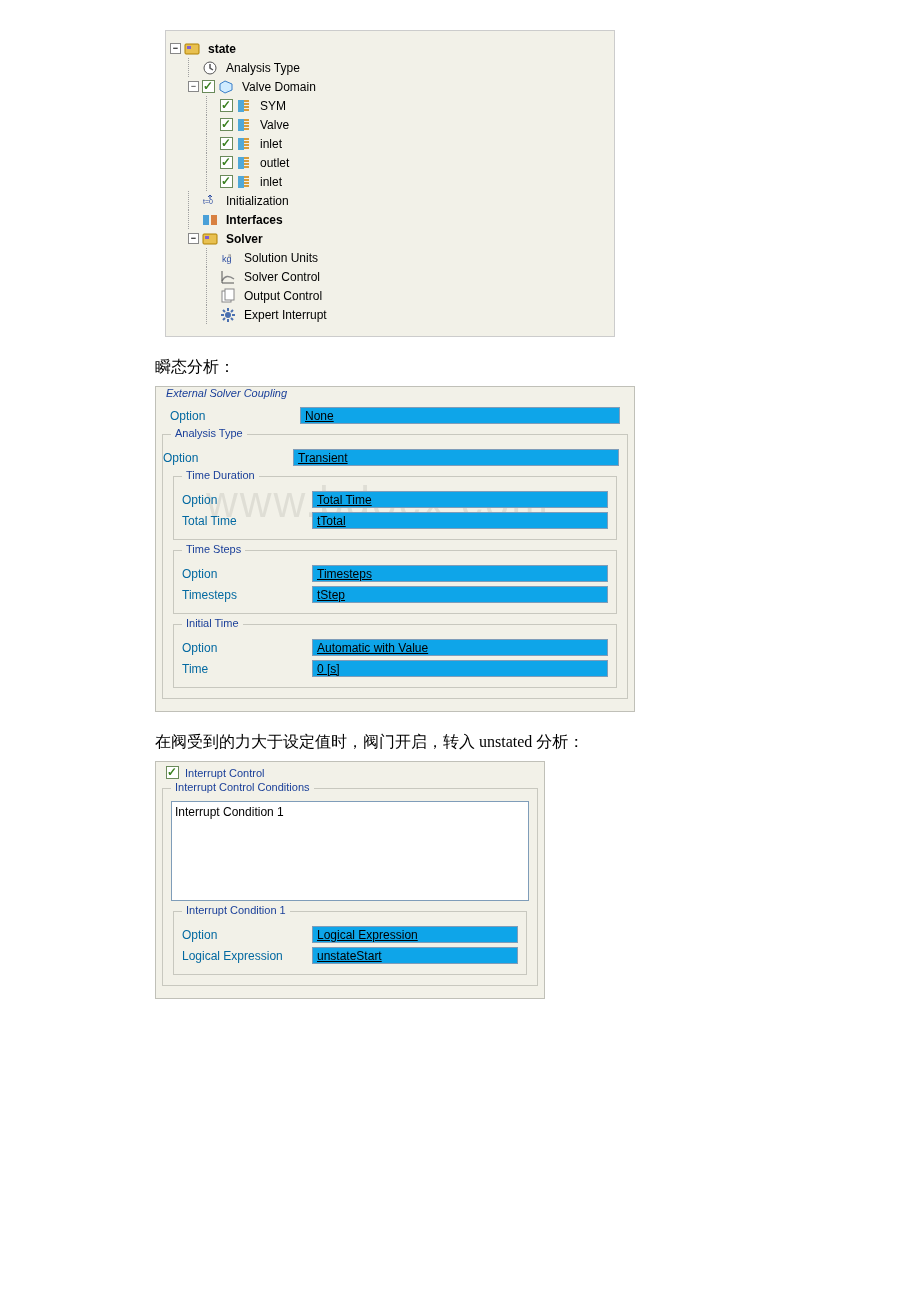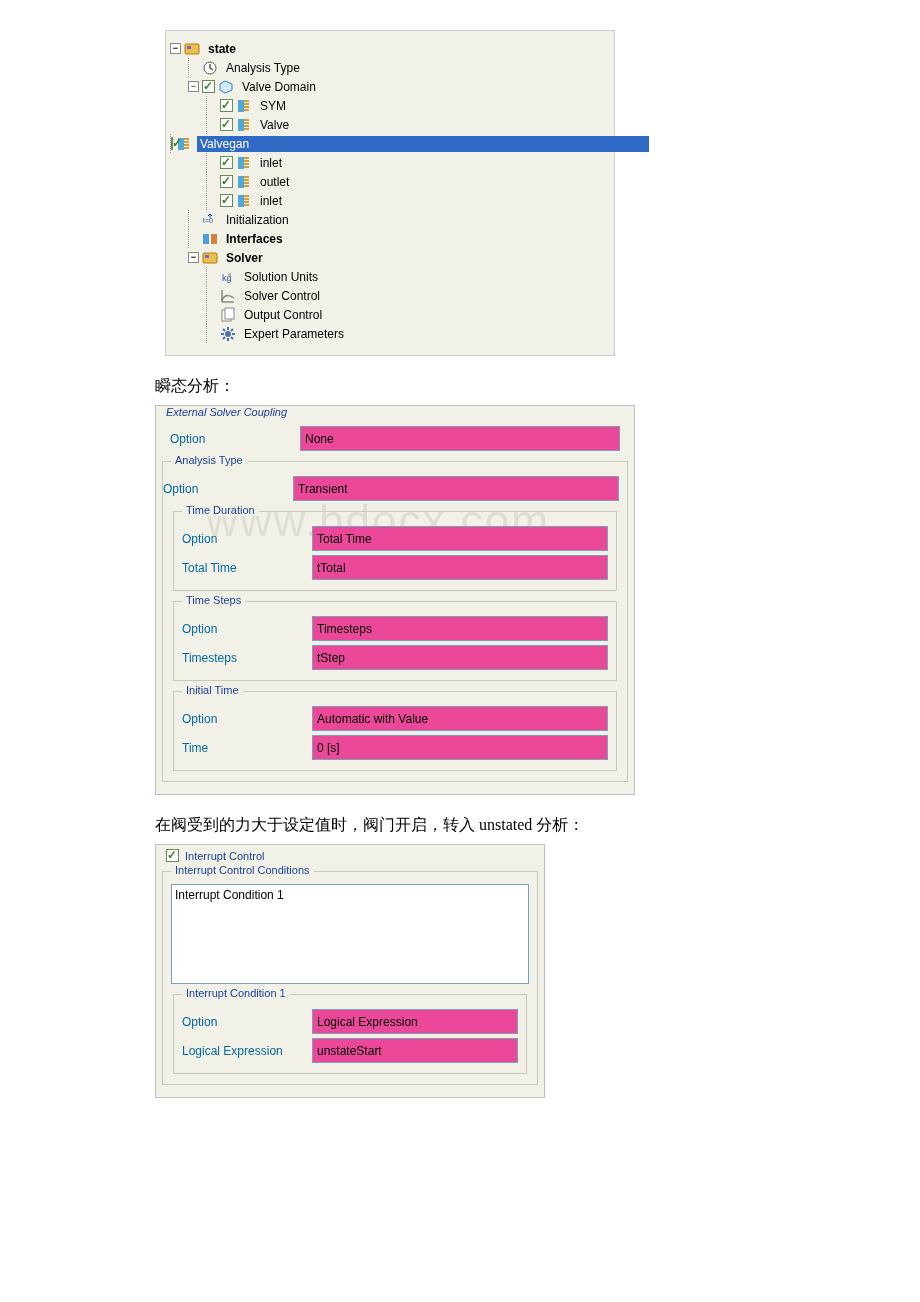--- a/index.html
+++ b/index.html
@@ -81,26 +81,27 @@
       top: -8px; left: 8px;
       background: #f2f1e8;
       padding: 0 4px;
       color: #1a3f99;
       font-size: 11px;
     }
     .row { display: flex; align-items: center; margin: 4px 0; }
     .row .rlabel { width: 130px; color: #0369a1; font-size: 12px; }
     .row input.inp {
       flex: 1;
-      height: 25px;
+      height: 17px;
       border: 1px solid #7f9db9;
-      background: #ec4899;
+      background: #0ea5e9;
       font-family: Tahoma, Arial, sans-serif;
       font-size: 12px;
       padding: 2px 4px;
+      text-decoration: underline;
     }
     .cut-legend { color: #1a3f99; font-size: 11px; padding: 0 6px 4px 6px; }
     .listbox {
       background: #fff;
       border: 1px solid #7f9db9;
       height: 100px;
       padding: 3px;
       margin: 2px 0 6px 0;
       font-size: 12px;
     }
@@ -176,32 +177,20 @@
       <span class="chk checked"></span>
       <span class="icon">
           <svg viewBox="0 0 16 16">
             <rect x="2" y="2" width="6" height="12" fill="#50a8d8"></rect>
             <path d="M8 3 L13 3 M8 6 L13 6 M8 9 L13 9 M8 12 L13 12" stroke="#d08000" stroke-width="1.5"></path>
           </svg>
         </span>
       <span class="lbl">Valve</span>
     </div>
 
-    <div class="tree-node selected">
-      <span class="tree-indent i2"></span>
-        <span class="dotline"></span>
-      <span class="chk checked"></span>
-      <span class="icon">
-          <svg viewBox="0 0 16 16">
-            <rect x="2" y="2" width="6" height="12" fill="#50a8d8"></rect>
-            <path d="M8 3 L13 3 M8 6 L13 6 M8 9 L13 9 M8 12 L13 12" stroke="#d08000" stroke-width="1.5"></path>
-          </svg>
-        </span>
-      <span class="lbl">Valvegan</span>
-    </div>
 
     <div class="tree-node">
       <span class="tree-indent i2"></span>
         <span class="dotline"></span>
       <span class="chk checked"></span>
       <span class="icon">
           <svg viewBox="0 0 16 16">
             <rect x="2" y="2" width="6" height="12" fill="#50a8d8"></rect>
             <path d="M8 3 L13 3 M8 6 L13 6 M8 9 L13 9 M8 12 L13 12" stroke="#d08000" stroke-width="1.5"></path>
           </svg>
@@ -311,21 +300,21 @@
       <span class="tree-indent i2"></span>
         <span class="dotline"></span>
       <span class="icon">
           <svg viewBox="0 0 16 16">
             <circle cx="8" cy="8" r="3" fill="#4a70b0"></circle>
             <g stroke="#4a70b0" stroke-width="2">
               <path d="M8 1 L8 4 M8 12 L8 15 M1 8 L4 8 M12 8 L15 8 M3 3 L5 5 M11 11 L13 13 M3 13 L5 11 M11 5 L13 3"></path>
             </g>
           </svg>
         </span>
-      <span class="lbl">Expert Parameters</span>
+      <span class="lbl">Expert Interrupt</span>
     </div>
   </div>
 
   <div class="caption">瞬态分析：</div>
 
   <div class="form-panel" style="position:relative;">
     <div class="watermark" style="top:90px; left:50px;">www.bdocx.com</div>
 
     <div class="cut-legend cut-top">External Solver Coupling</div>
     <div class="row" style="padding:0 10px;">

